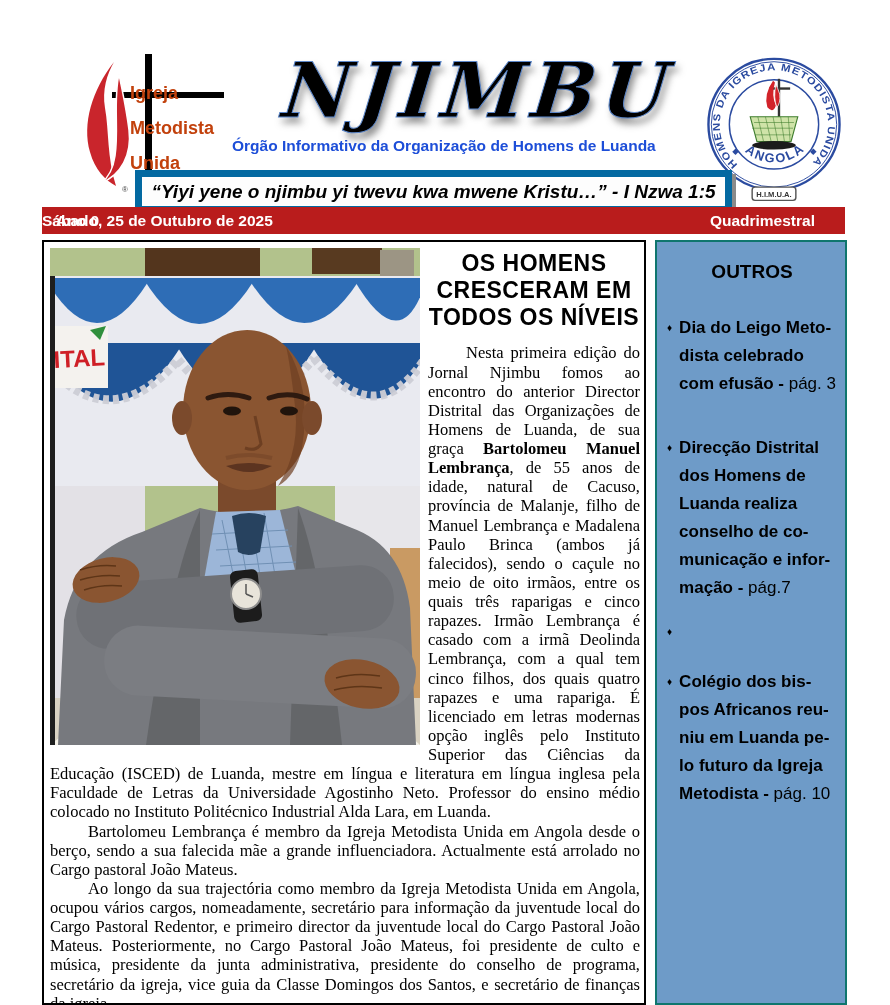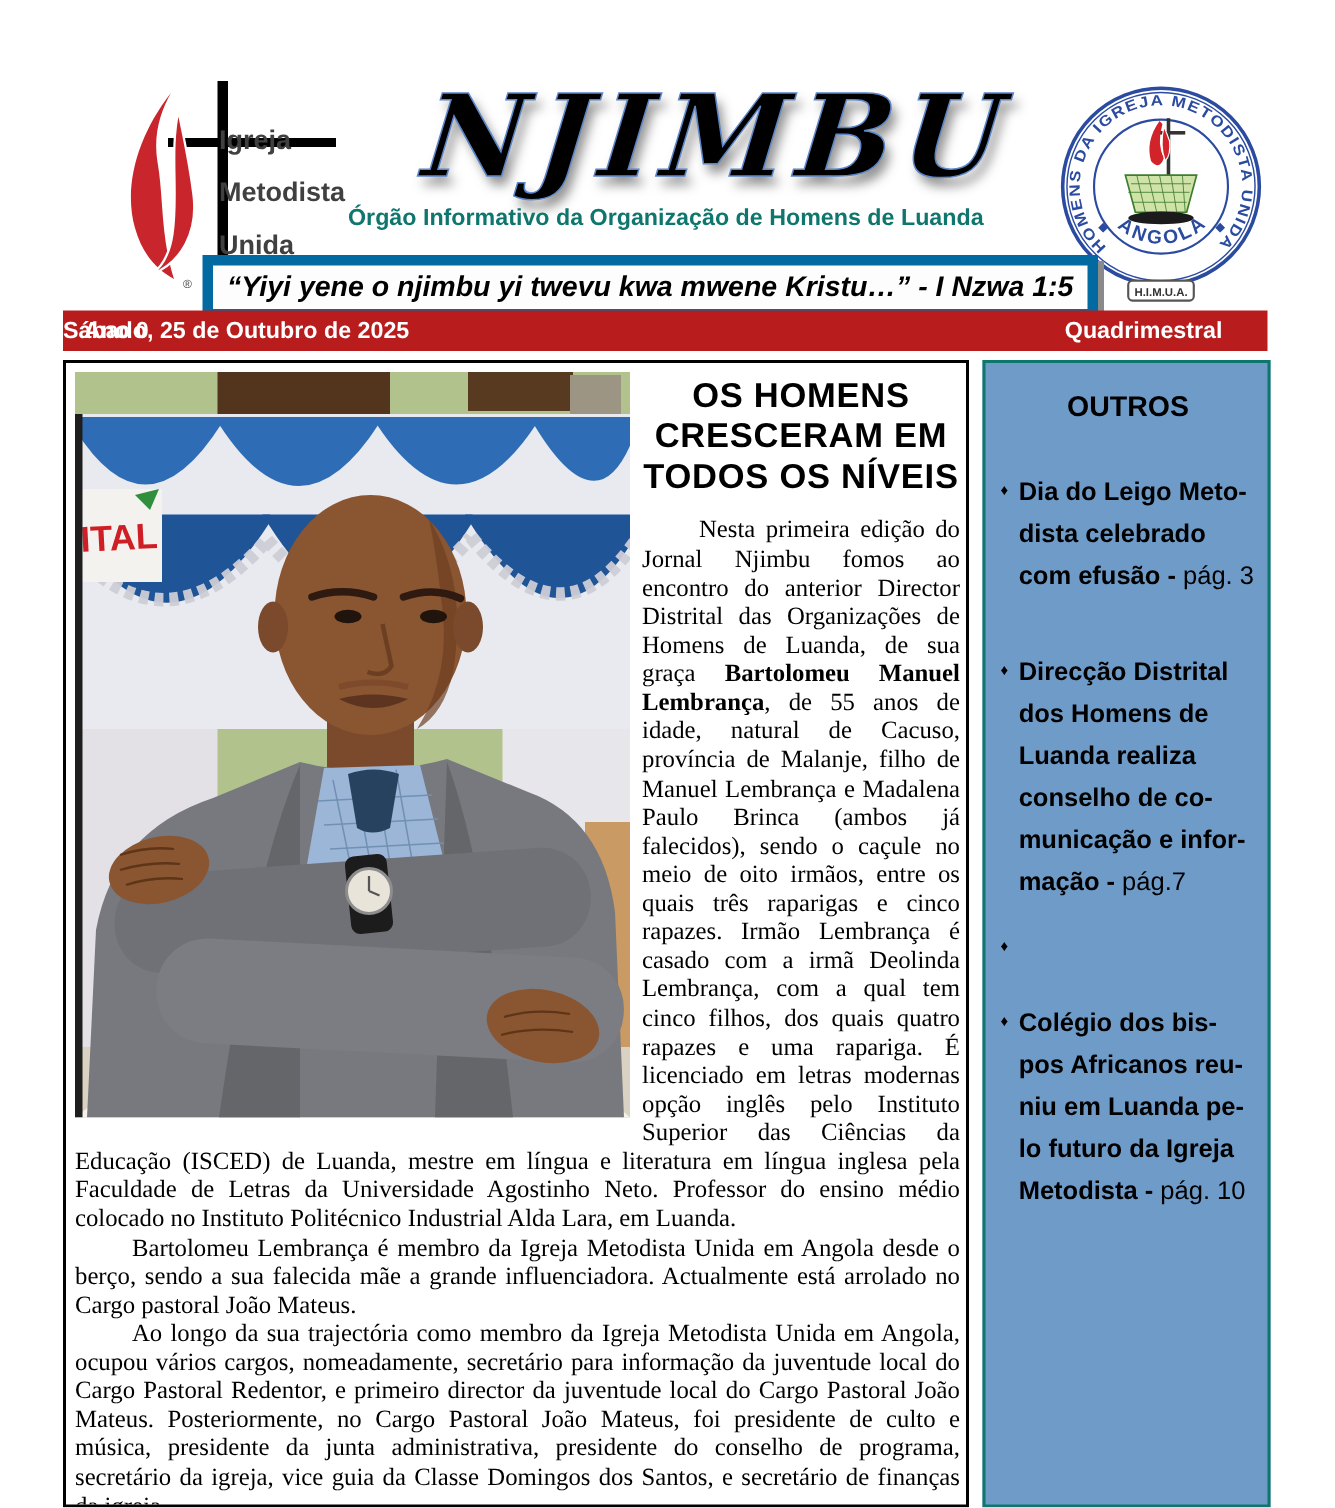--- a/index.html
+++ b/index.html
@@ -2,31 +2,31 @@
 <html><head>
 <meta charset="utf-8">
 <style>
   html,body { margin:0; padding:0; background:#fff; }
   .page { position:relative; width:890px; height:1005px; background:#ffffff;
           font-family:"Liberation Sans", sans-serif; overflow:hidden; }
 
   
   .umc-logo { position:absolute; left:52px; top:52px; width:180px; height:142px; }
   .church-name { position:absolute; left:130px; top:76px; font-weight:bold;
-                 font-size:18px; color:#404040;margin-left:16px; }
+                 font-size:18px; color:#c2410c; }
   .church-name div { height:35px; line-height:35px; }
 
   .paper-title { position:absolute; left:240px; top:46px; width:478px; text-align:center;
                  font-family:"DejaVu Serif", serif; font-style:italic; font-weight:bold;
                  font-size:76px; letter-spacing:6px; color:#000;
                  transform:skewX(-6deg);
                  -webkit-text-stroke:1px #5b86c9;
                  text-shadow:4px 6px 7px rgba(60,60,60,.55); }
   .paper-subtitle { position:absolute; left:232px; top:137px; width:430px;
-                    font-weight:bold; font-size:15.5px; color:#0f766e; }
+                    font-weight:bold; font-size:15.5px; color:#1d4ed8; }
 
   .emblem { position:absolute; left:698px; top:56px; width:152px; height:152px; }
 
   .quote-bar { position:absolute; left:135px; top:170px; width:583px; height:29px;
                background:#fdfdfd; border:7px solid #0369a1;
                box-shadow:4px 4px 0 #8a8a8a, inset 0 0 0 1px #ffffff;
                display:flex; align-items:center; justify-content:center;
                font-style:italic; font-weight:bold; font-size:19px; color:#000; }
 
   .issue-bar { position:absolute; left:42px; top:207px; width:803px; height:27px;

